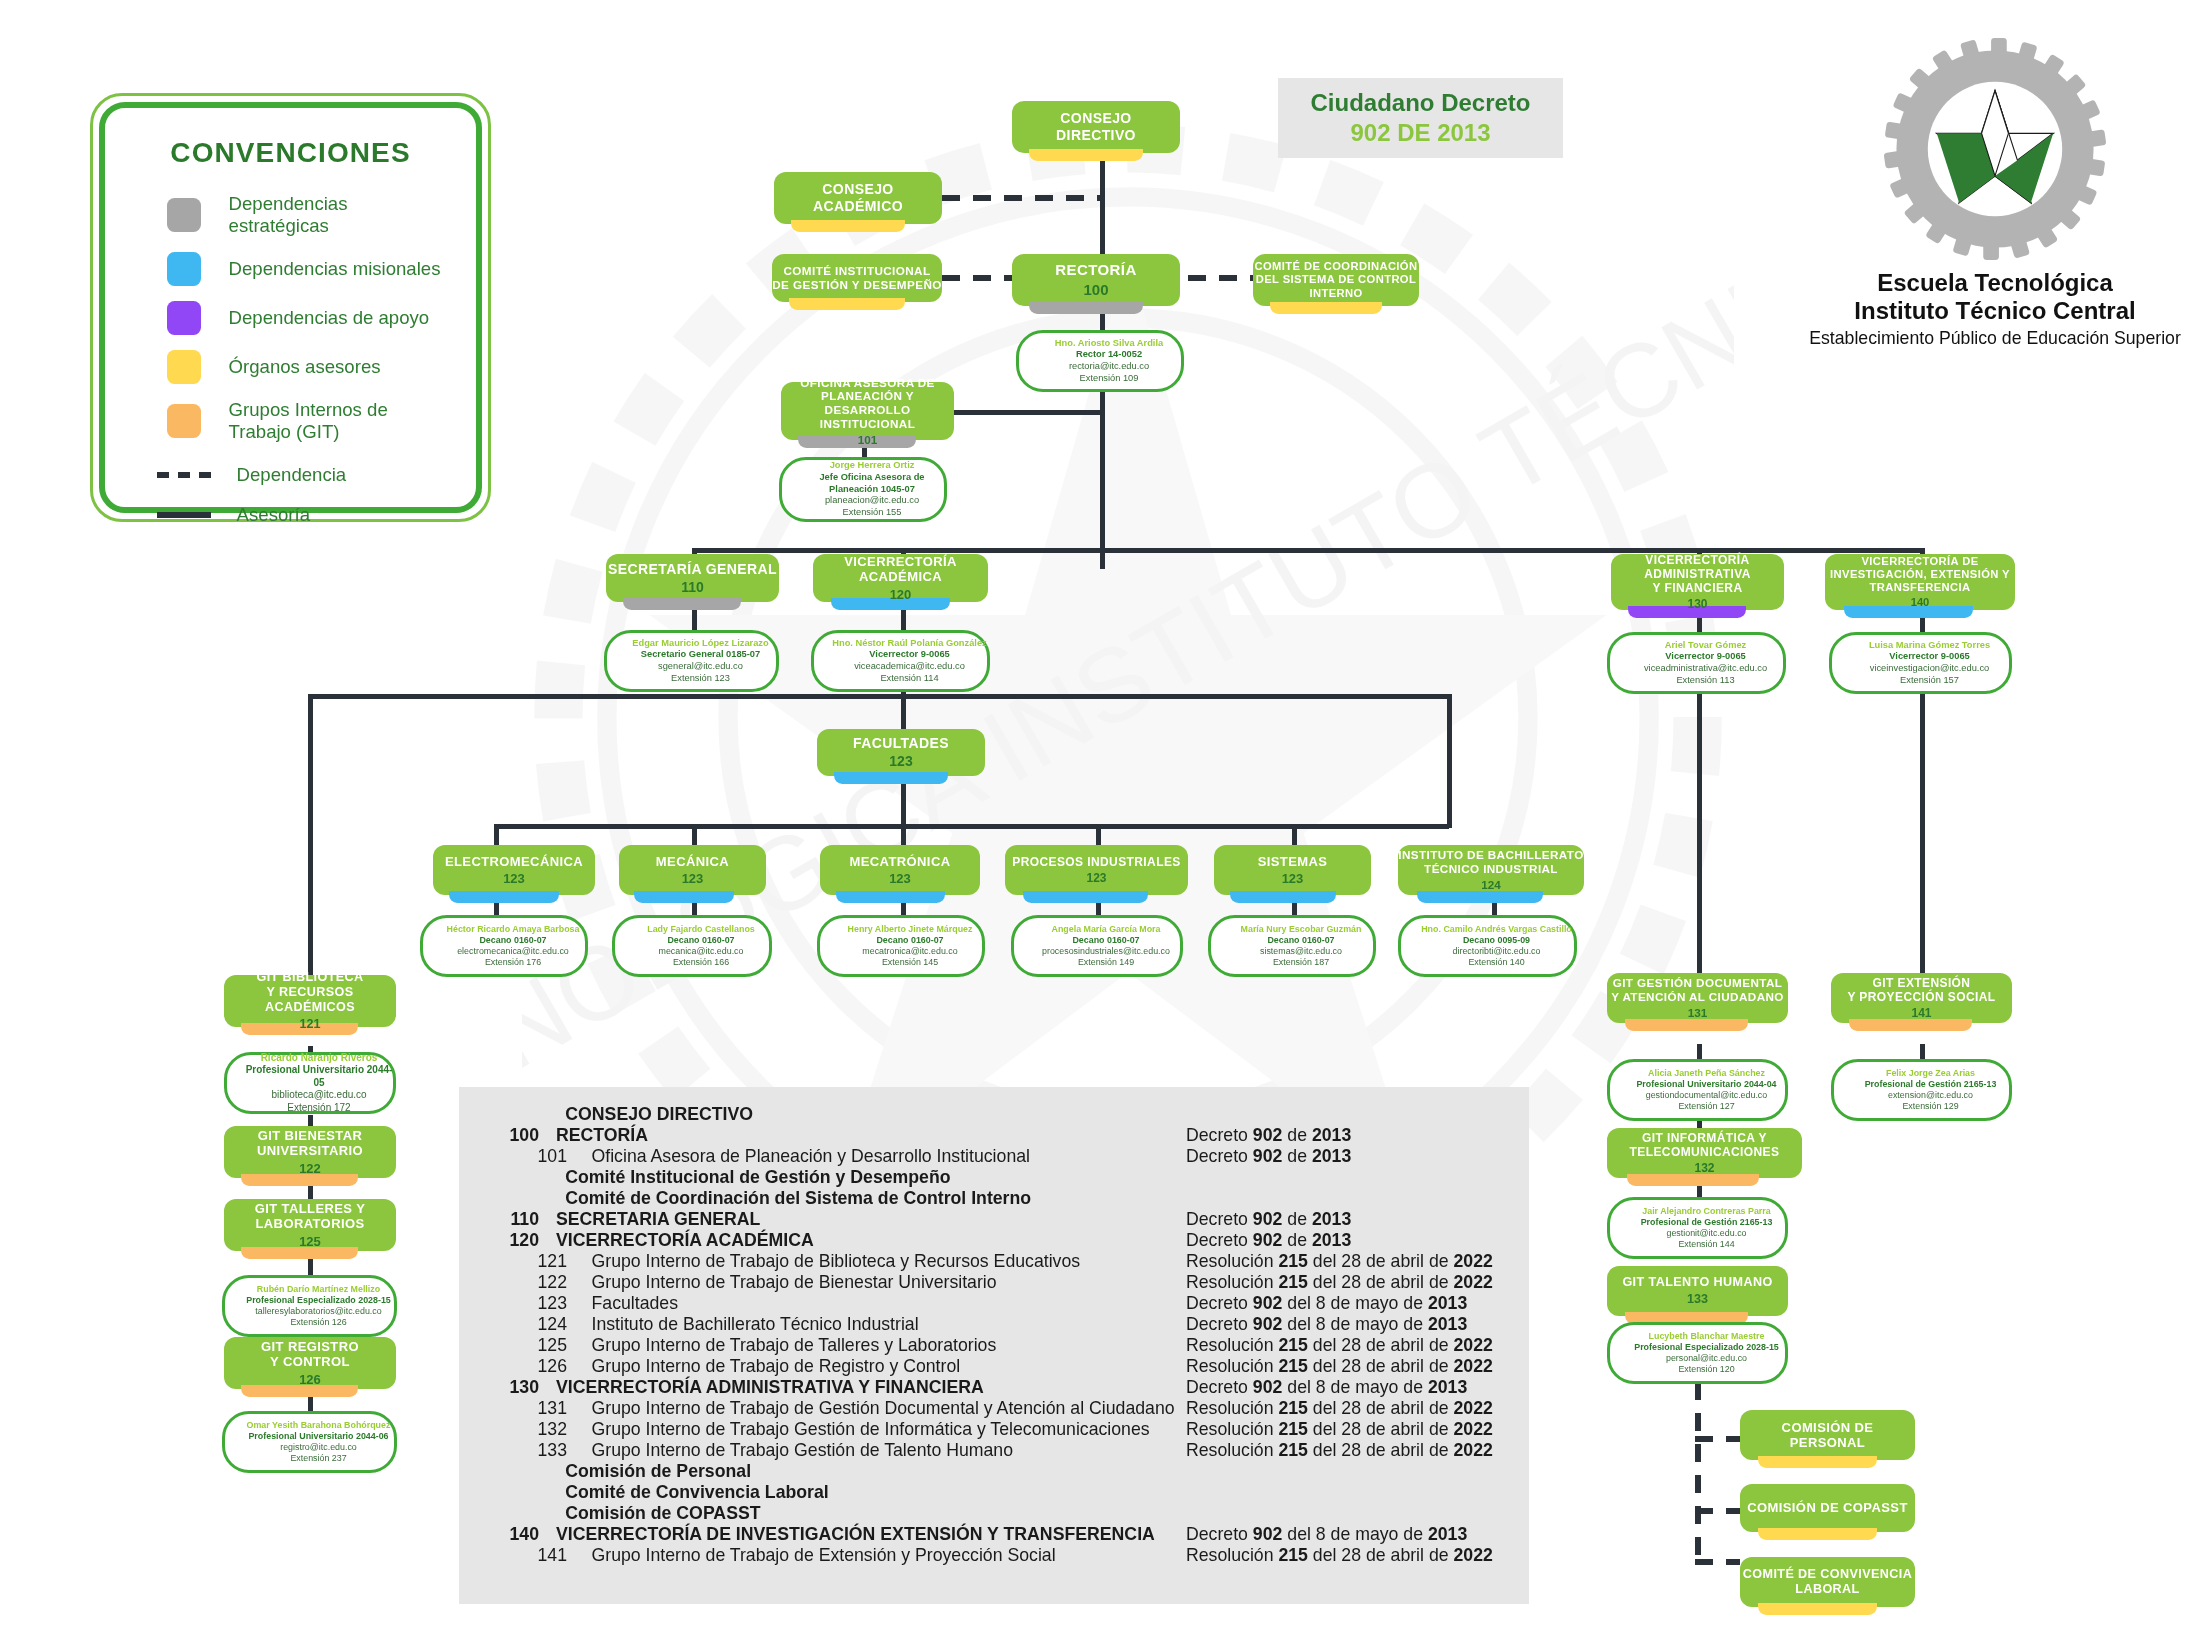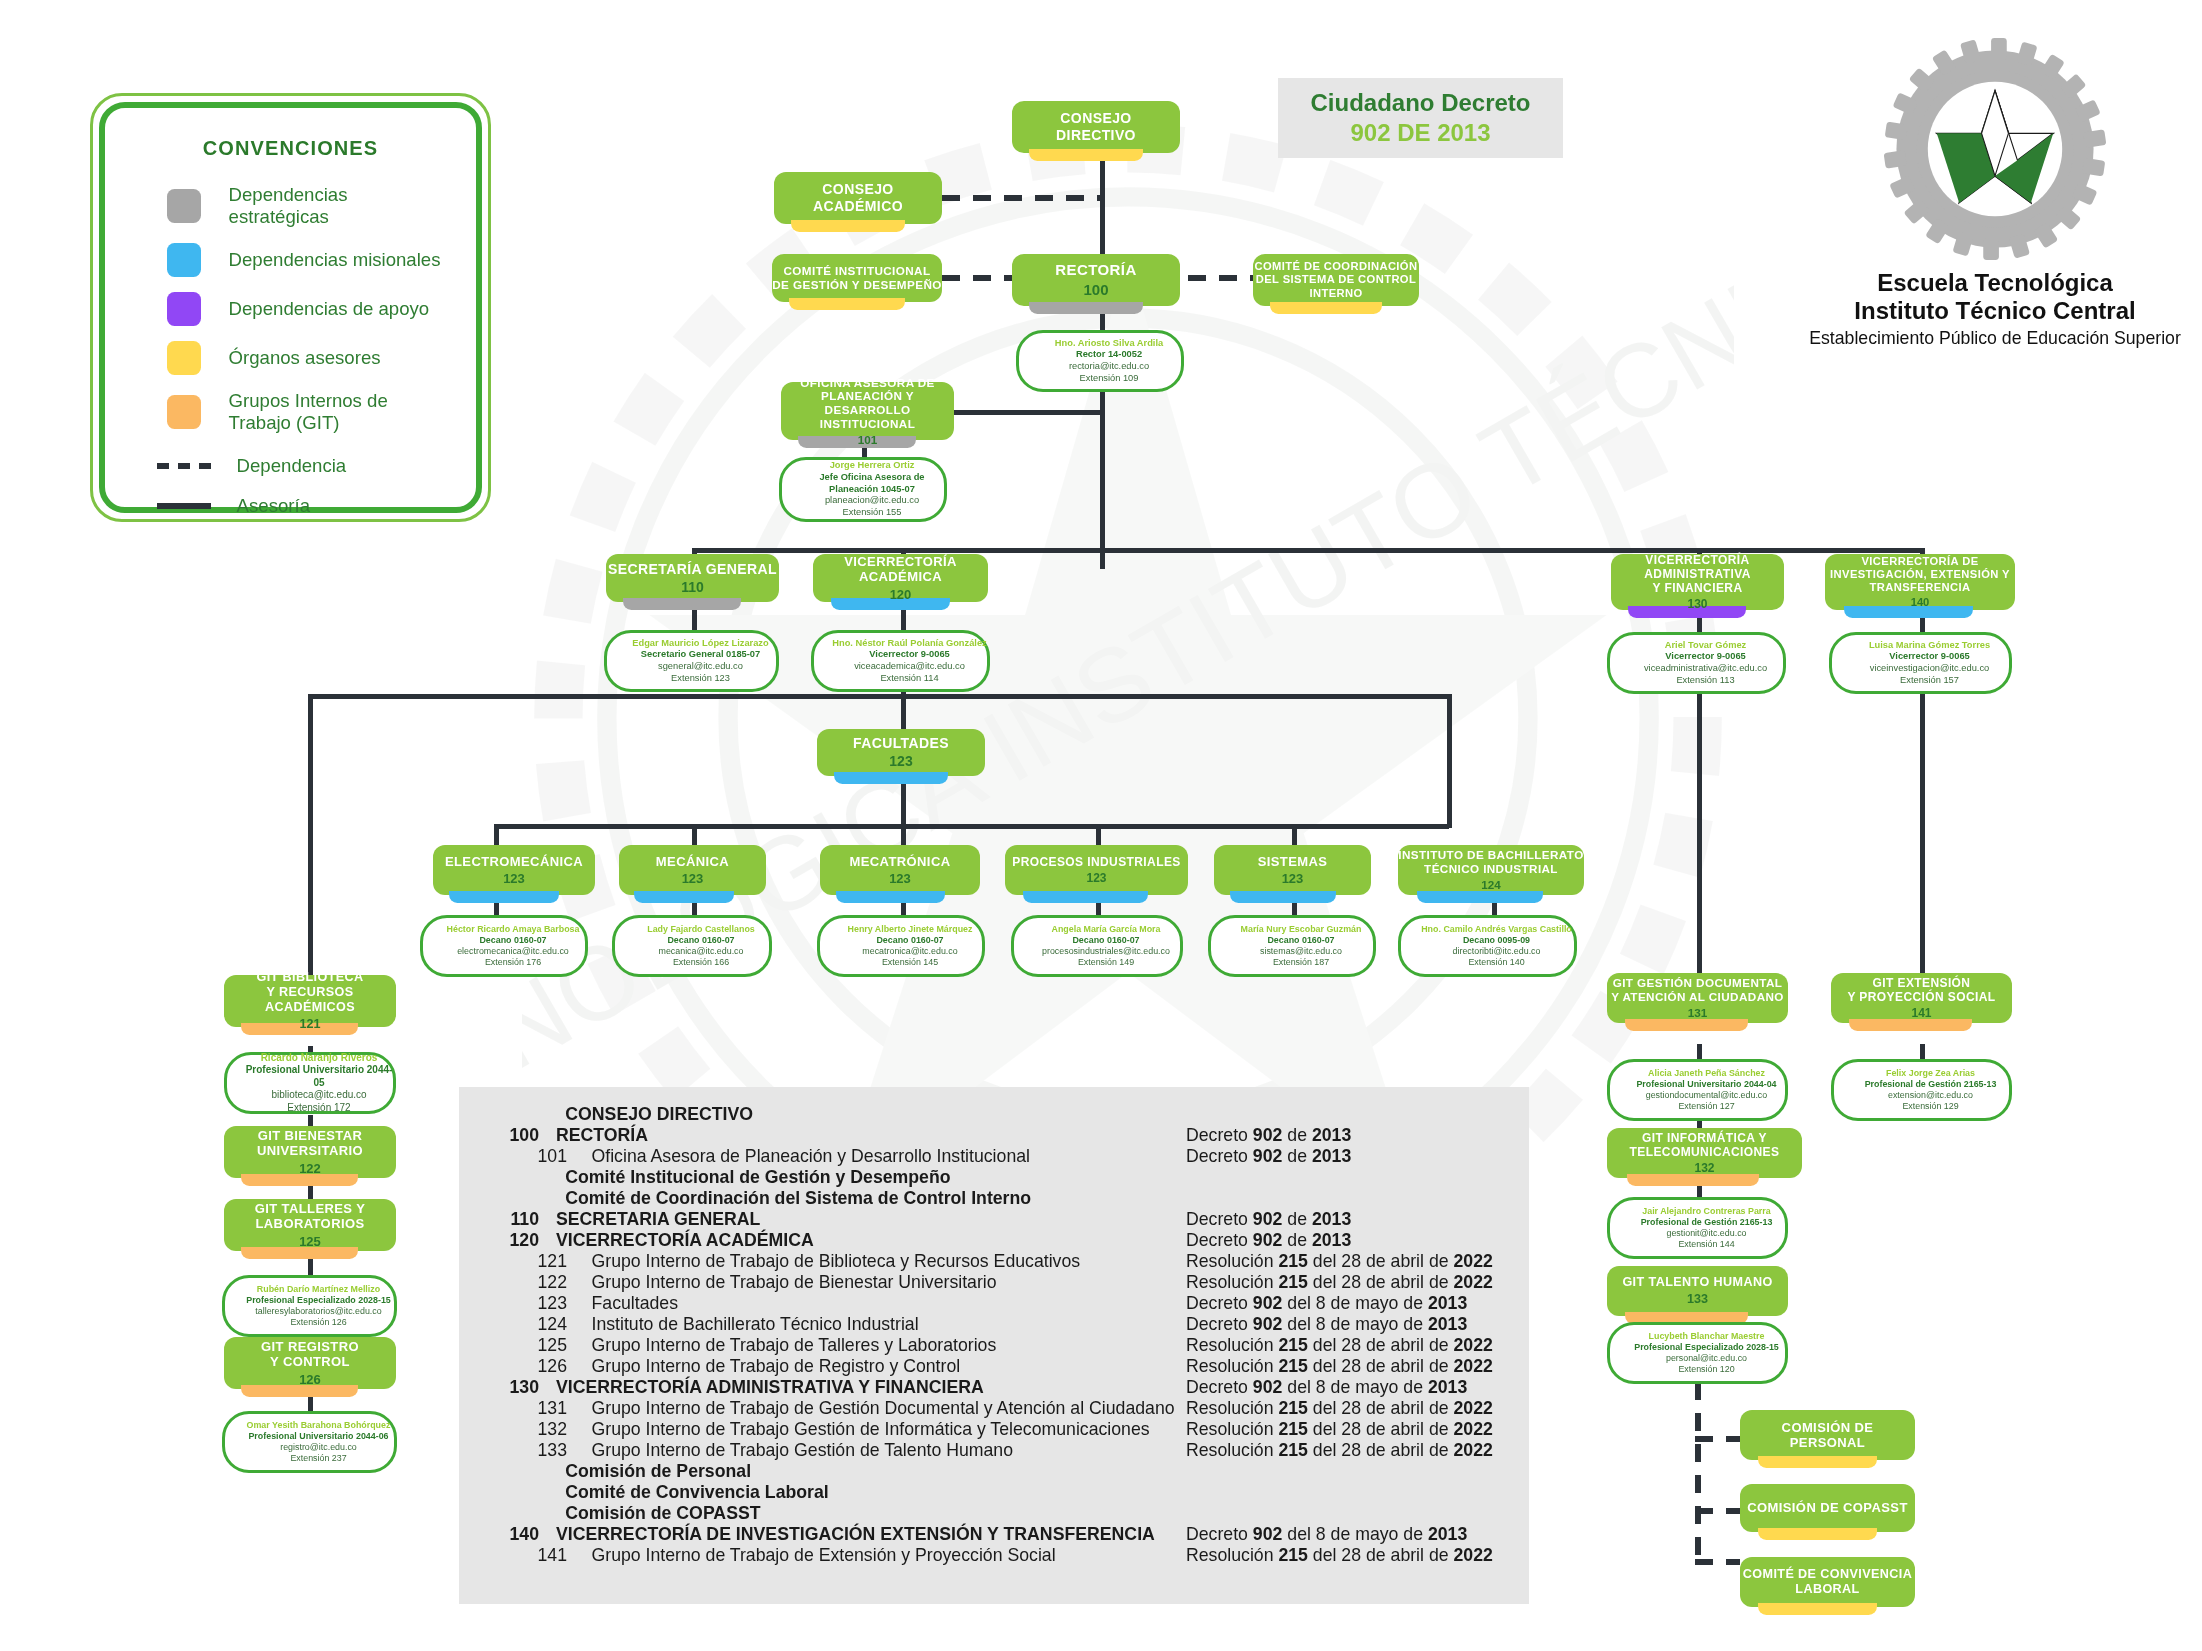--- a/index.html
+++ b/index.html
@@ -61,21 +61,21 @@
     position:absolute;left:90px;top:93px;width:401px;height:429px;
     border:3.7px solid #7ec244;border-radius:32px;background:#fff;box-sizing:border-box;
     padding:5.6px;z-index:20;
   }
   #legend-inner{
     width:100%;height:100%;border:6.5px solid #3faa35;border-radius:26px;
     box-sizing:border-box;padding:24px 28px;
   }
   #legend h2{
     margin:5.6px 0 24px 0;text-align:center;color:#2b7a2b;
-    font-size:20px;font-weight:bold;letter-spacing:1.1px;
+    font-size:28px;font-weight:bold;letter-spacing:1.1px;
   }
   .lg-row{display:flex;align-items:center;margin-bottom:15px;}
   .lg-sw{width:34px;height:34px;border-radius:7.5px;margin-left:34px;margin-right:28px;flex:0 0 auto;}
   .lg-tx{color:#2f7d32;font-size:18.6px;}
   .lg-line{width:54px;height:0;margin-left:24px;margin-right:26px;flex:0 0 auto;}
   .lg-dash{border-top:6.5px dashed #2b3138;}
   .lg-solid{border-top:6.5px solid #2b3138;}
 
   
   #title-plaque{

